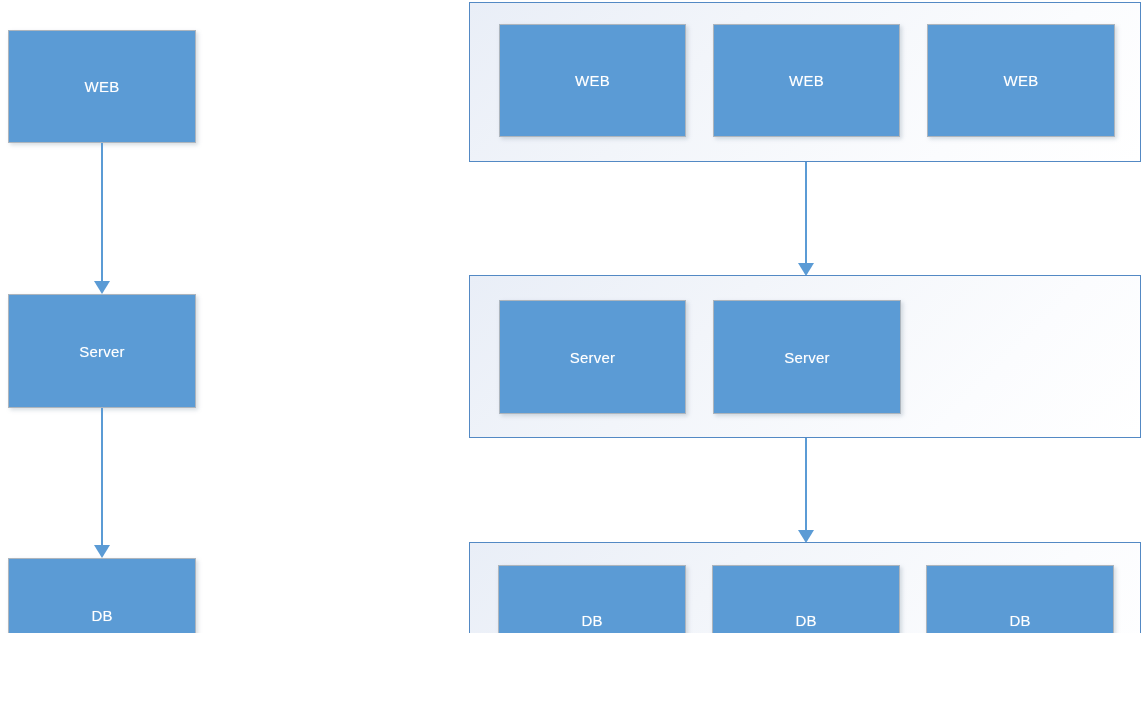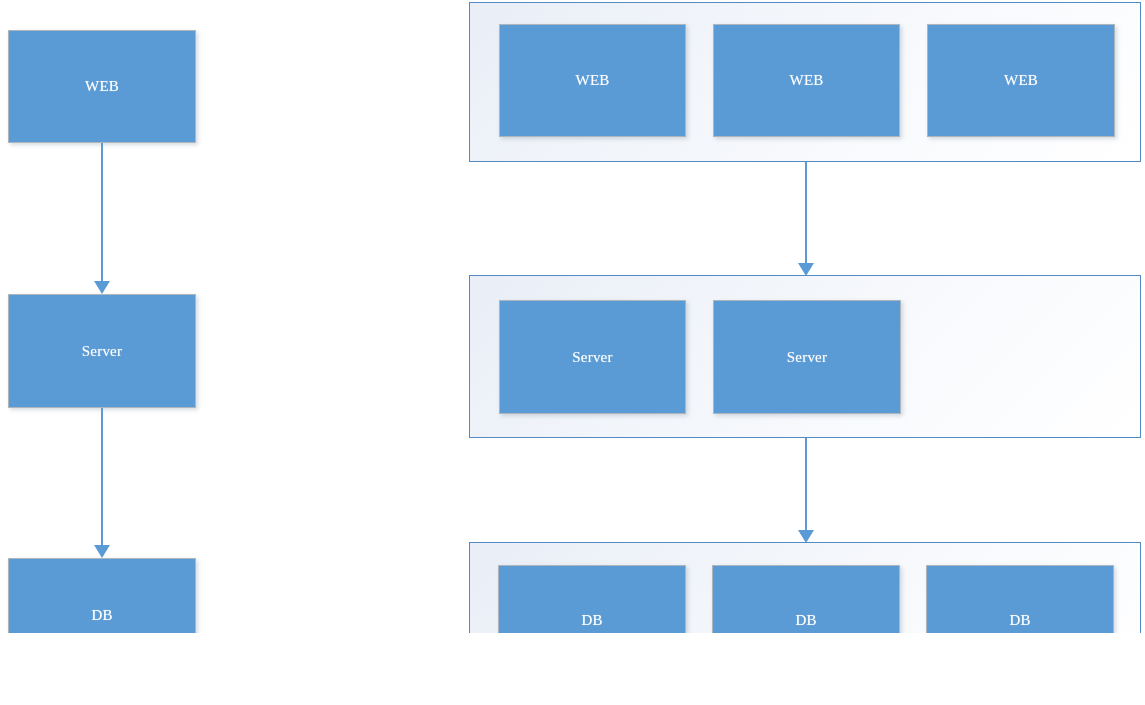--- a/index.html
+++ b/index.html
@@ -10,21 +10,20 @@
   }
   body {
     font-family: "Liberation Sans", "DejaVu Sans", sans-serif;
   }
   #canvas {
     position: relative;
     width: 1145px;
     height: 633px;
     background: #ffffff;
     overflow: hidden;
-    font-family: Liberation Serif, serif;
   }
 
   
   .node {
     position: absolute;
     box-sizing: border-box;
     background: #5b9bd5;
     border: 1px solid #adb5bd;
     box-shadow: 2px 2px 4px rgba(120,140,160,0.30);
     display: flex;

